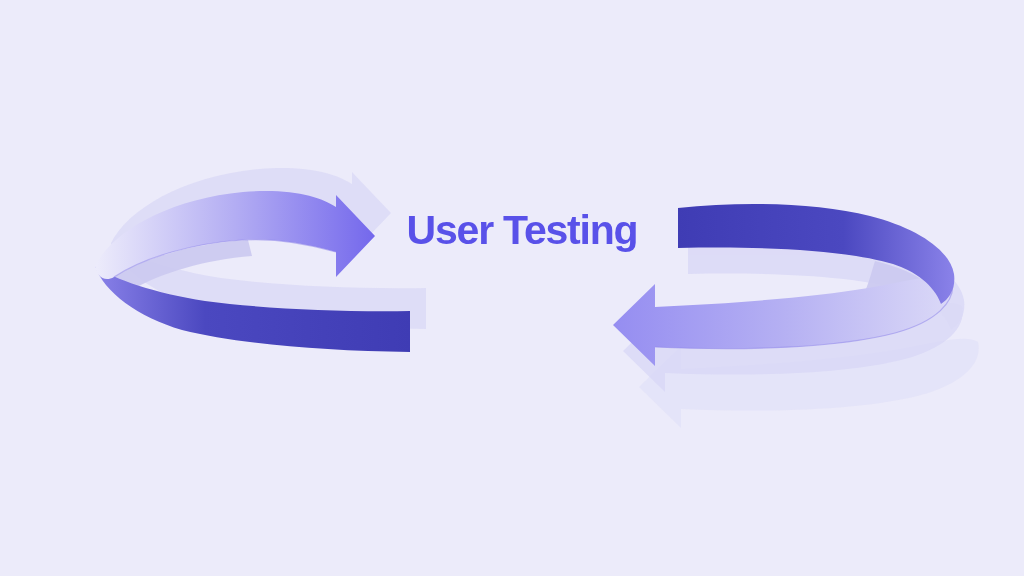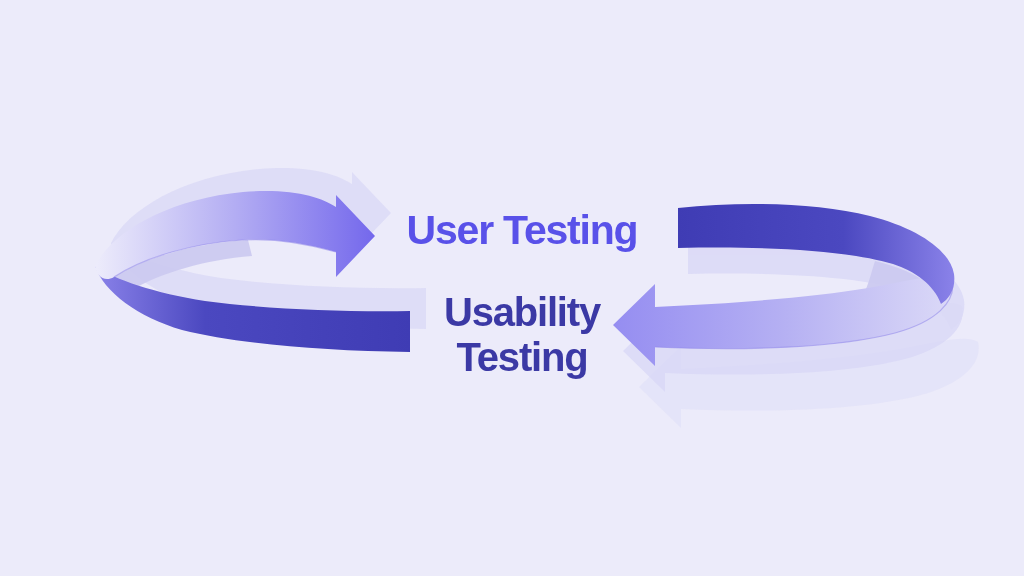--- a/index.html
+++ b/index.html
@@ -106,18 +106,14 @@
 
       <path fill="url(#gRRibbon)" d="M 952 280 C 957 302 935 322 895 333 C 838 348 745 351 655 347 L 655 366 L 613 325 L 655 284 L 655 307 C 740 303 815 297 868 288 C 912 280 940 272 952 280 Z"></path>
       <path fill="none" stroke="#8F87E9" stroke-opacity="0.55" stroke-width="1.2" d="M 952 280 C 957 302 935 322 895 333 C 838 348 745 351 655 347"></path>
 
       <path fill="url(#gRWall)" d="M 678 208 C 745 201 818 203 870 216 C 917 228 950 250 954 274 C 956 289 949 299 941 304 C 934 285 915 271 893 264 C 845 250 765 246 678 248 Z"></path>
     </g>
   </svg>
 
   <div class="label label-top">User Testing</div>
 
-  <div class="label label-bottom">
-    <div>Usability</div>
-    <div>Testing</div>
-  </div>
 
 </div>
 
 </body></html>

